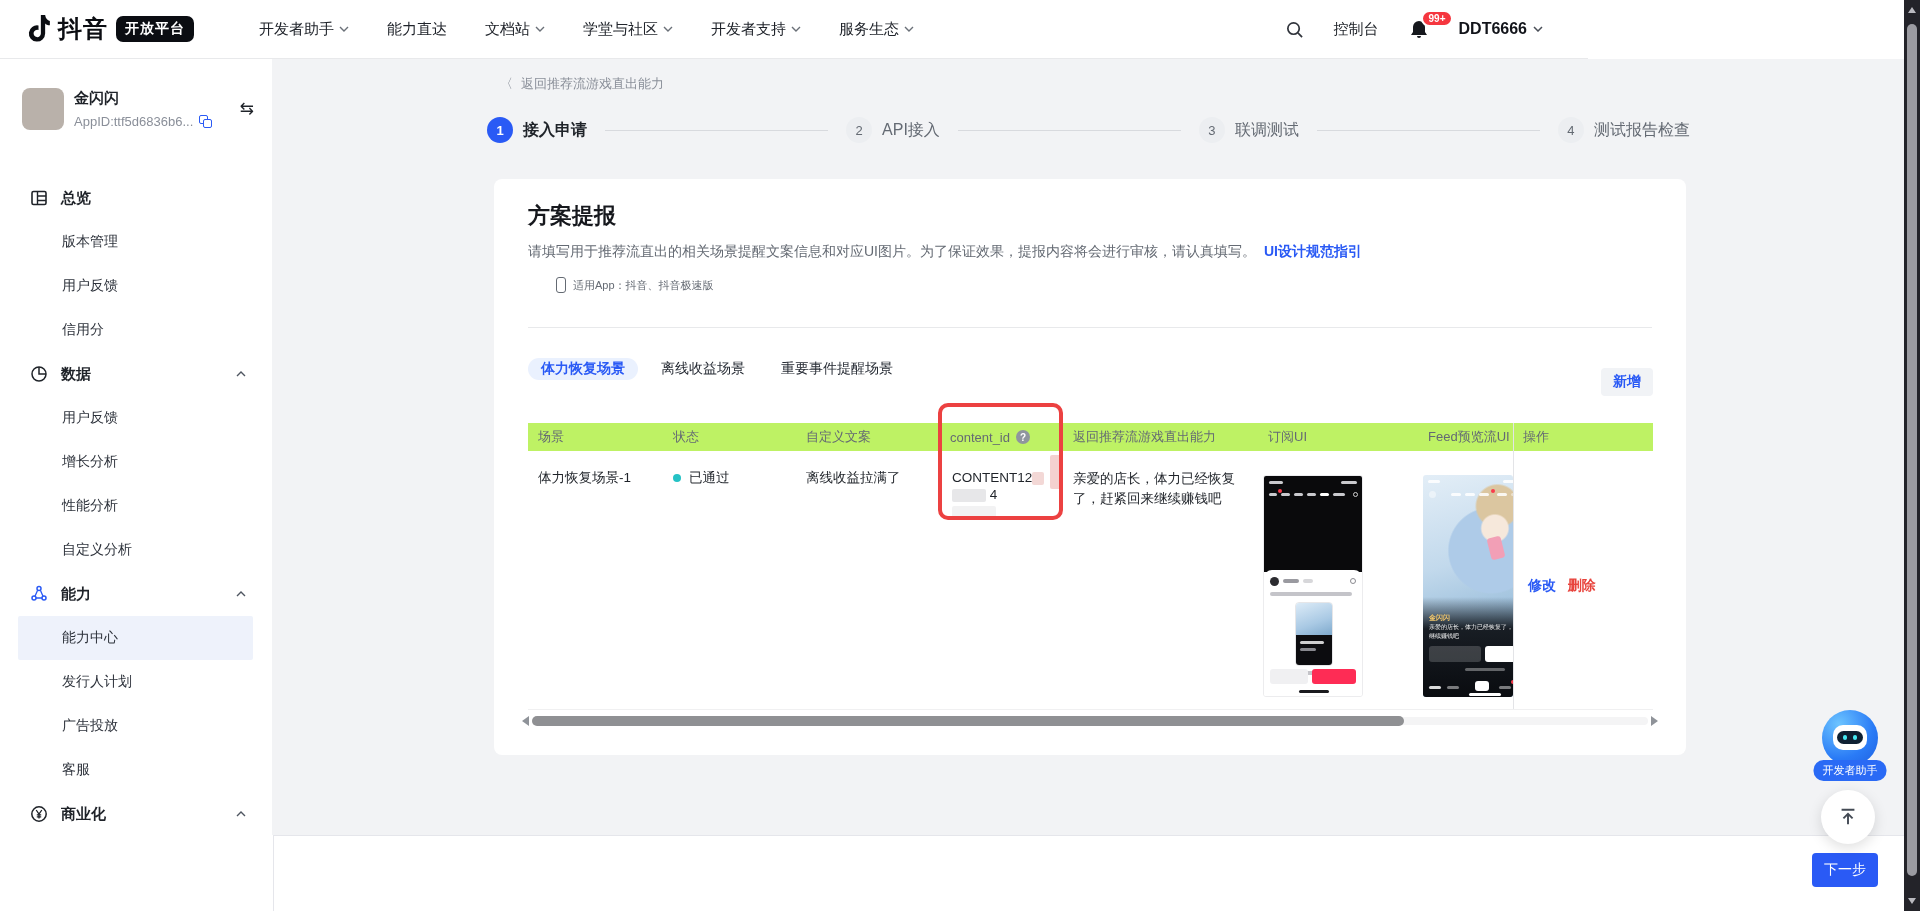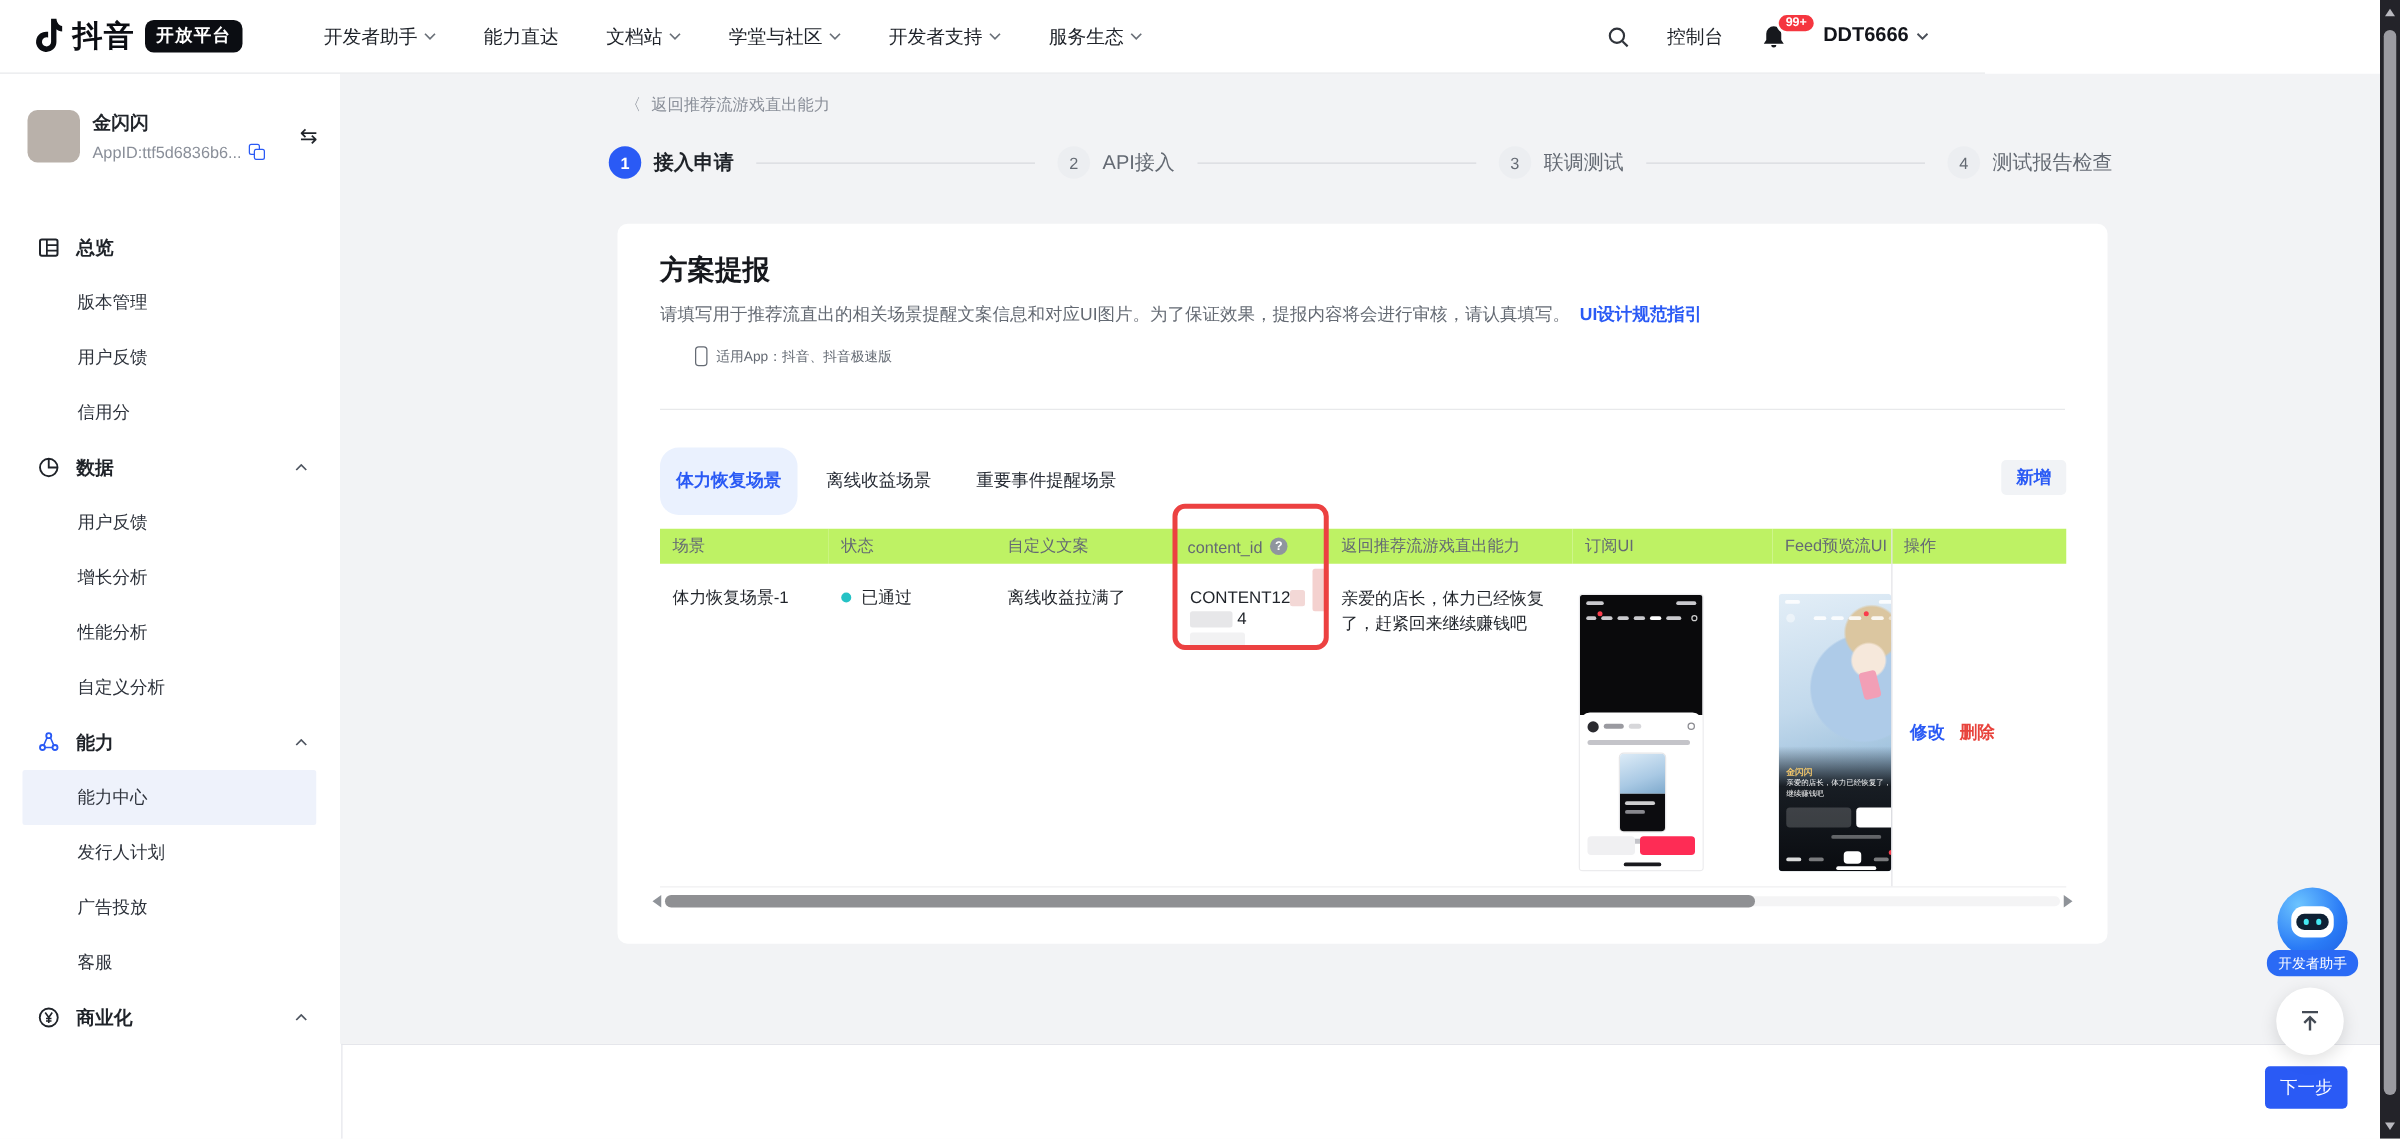--- a/index.html
+++ b/index.html
@@ -64,21 +64,21 @@
 
   .card { position:absolute; left:222px; top:120px; width:1192px; height:576px; background:#fff; border-radius:8px; }
   .card-title { position:absolute; left:34px; top:22px; font-size:22px; font-weight:800; color:#16181d; }
   .card-desc { position:absolute; left:34px; top:64px; font-size:14px; color:#646a73; }
   .card-desc a { color:#2a5af5; font-weight:700; text-decoration:none; margin-left:4px; cursor:pointer; }
   .applicable { position:absolute; left:34px; top:98px; display:flex; align-items:center; gap:7px; font-size:11px; color:#646a73;margin-left:28px; }
   .phone-ic { width:10px; height:16px; border:1.5px solid #646a73; border-radius:3px; }
   .divider { position:absolute; left:34px; right:34px; top:148px; height:1px; background:#e8e9eb; }
 
   .tabs { position:absolute; left:34px; top:179px; display:flex; gap:10px; align-items:center; }
-  .tab { padding:18px 13px; font-size:14px; color:#272c35; border-radius:15px; cursor:pointer; white-space:nowrap; }
+  .tab { padding:2px 13px; font-size:14px; color:#272c35; border-radius:15px; cursor:pointer; white-space:nowrap; }
   .tab.active { background:#eaf1fe; color:#2a5af5; font-weight:700; }
   .add-btn { position:absolute; right:33px; top:189px; background:#f1f3f6; color:#2a5af5; font-size:14px; font-weight:700;
              padding:5px 12px; border-radius:4px; border:none; cursor:pointer; }
 
   .tbl { position:absolute; left:34px; top:244px; width:1125px; height:287px; border-bottom:1px solid #f0f0f1; }
   .th { position:absolute; top:0; height:28px; background:#bef264; color:#646a73; font-size:13px;
         display:flex; align-items:center; padding-left:10px; overflow:hidden; white-space:nowrap; }
   .td { position:absolute; font-size:13.5px; color:#1f2329; }
   .q-ic { width:14px; height:14px; border-radius:50%; background:#8f959e; color:#fff; font-size:10px; font-weight:700;
           display:inline-flex; align-items:center; justify-content:center; margin-left:6px; flex:0 0 14px; cursor:pointer; }

